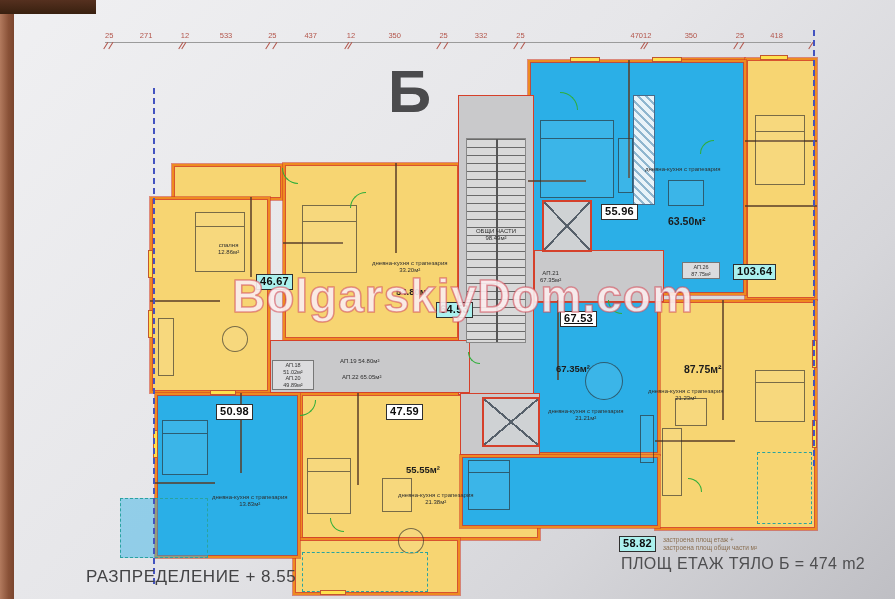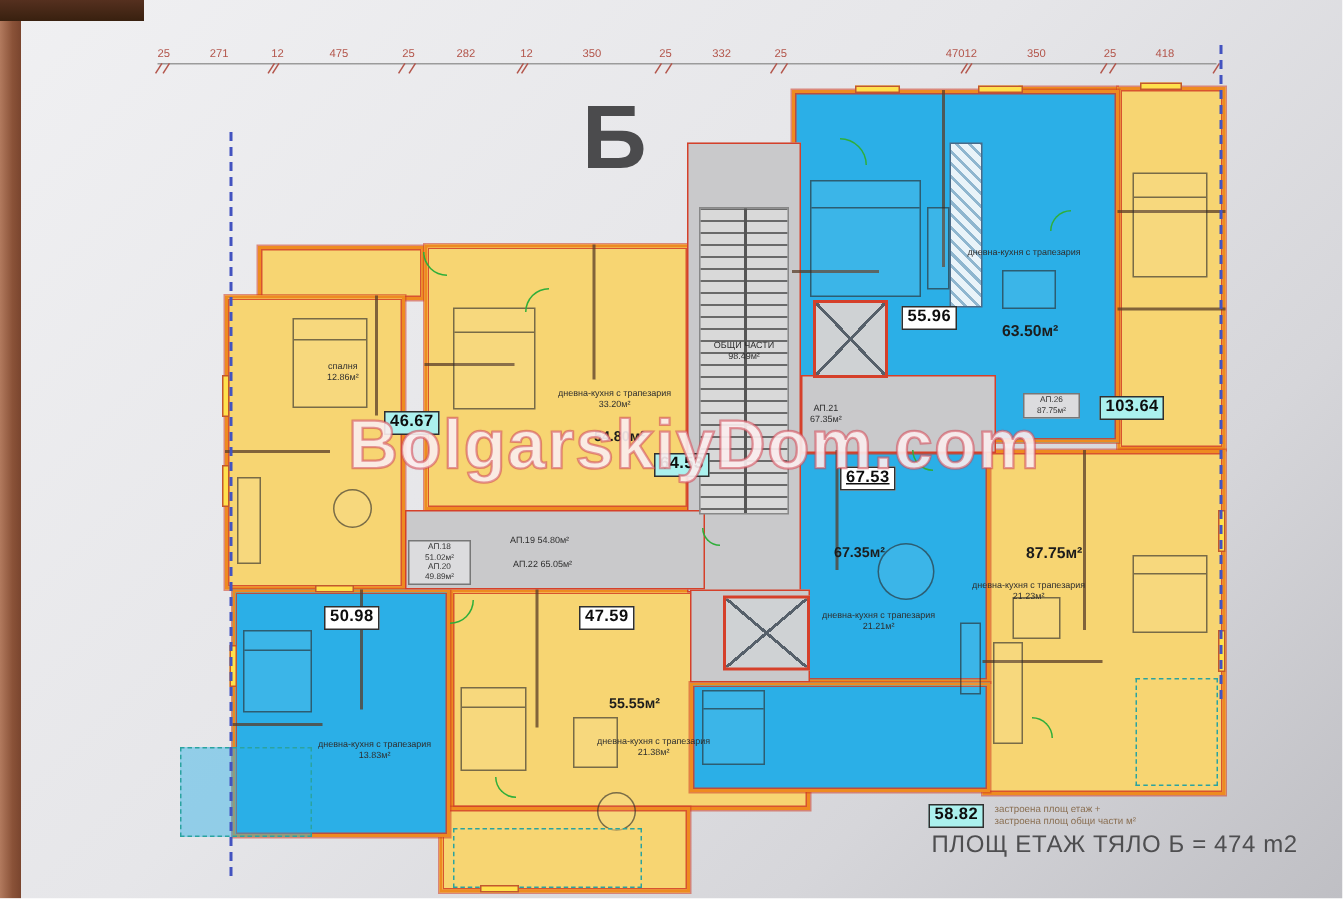--- a/index.html
+++ b/index.html
@@ -87,23 +87,23 @@
 
 <div id="stage">
 
   <div class="brown-left"></div>
   <div class="brown-top"></div>
 
   <div class="dimrow">
       <span class="dim" style="flex-grow: 25;">25</span>
       <span class="dim" style="flex-grow: 271;">271</span>
       <span class="dim" style="flex-grow: 12;">12</span>
-      <span class="dim" style="flex-grow: 329;">475</span>
-      <span class="dim" style="flex-grow: 25;">25</span>
-      <span class="dim" style="flex-grow: 282;">282</span>
+      <span class="dim" style="flex-grow: 329;">533</span>
+      <span class="dim" style="flex-grow: 25;">25</span>
+      <span class="dim" style="flex-grow: 282;">437</span>
       <span class="dim" style="flex-grow: 12;">12</span>
       <span class="dim" style="flex-grow: 350;">350</span>
       <span class="dim" style="flex-grow: 25;">25</span>
       <span class="dim" style="flex-grow: 275;">332</span>
       <span class="dim" style="flex-grow: 25;">25</span>
       <span class="dim" style="flex-grow: 470; text-align: right;">470</span>
       <span class="dim" style="flex-grow: 12;">12</span>
       <span class="dim" style="flex-grow: 350;">350</span>
       <span class="dim" style="flex-grow: 25;">25</span>
       <span class="dim" style="flex-grow: 269;">418</span>
@@ -262,14 +262,15 @@
   <div class="tag white" style="left:386px; top:404px;">47.59</div>
 
   <div class="wm">BolgarskiyDom.com</div>
 
   <div class="tag cyan legend-tag">58.82</div>
   <div class="legend-lines">
     <span>застроена площ етаж +</span><br>
     <span>застроена площ общи части м²</span>
   </div>
   <div class="total">ПЛОЩ ЕТАЖ ТЯЛО Б = 474 m2</div>
+  <div class="footer-title">РАЗПРЕДЕЛЕНИЕ + 8.55</div>
 
 </div>
 
 </body></html>

